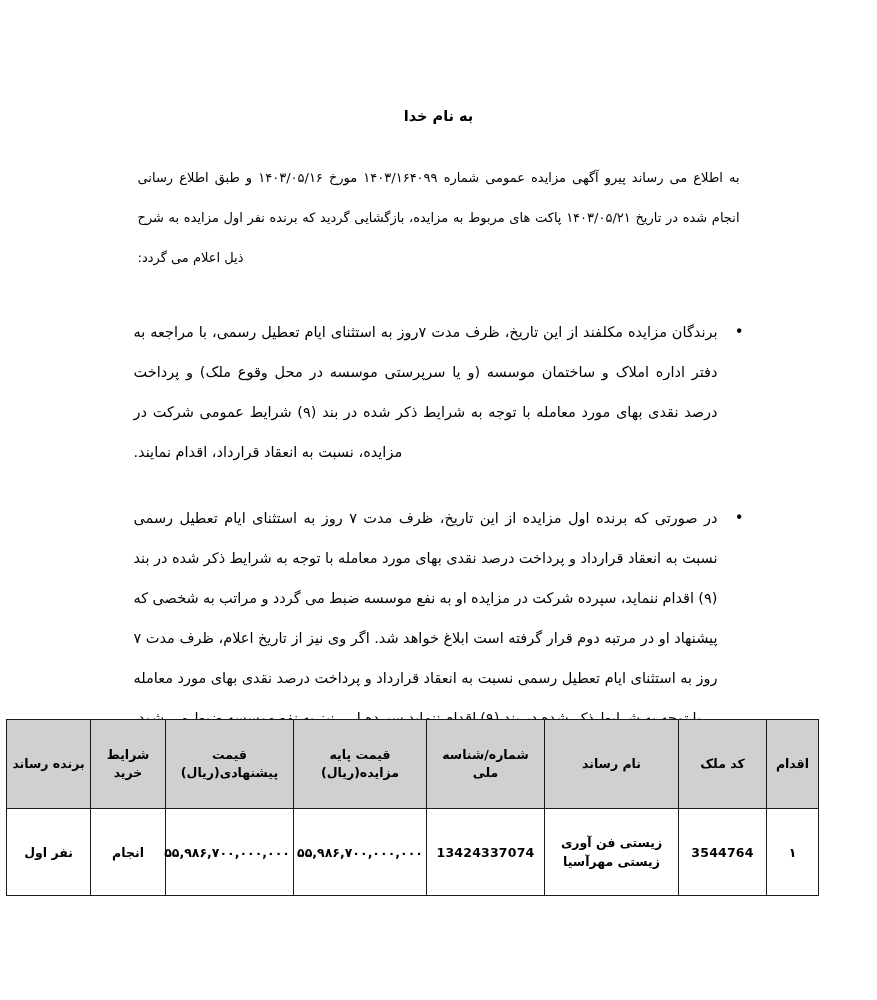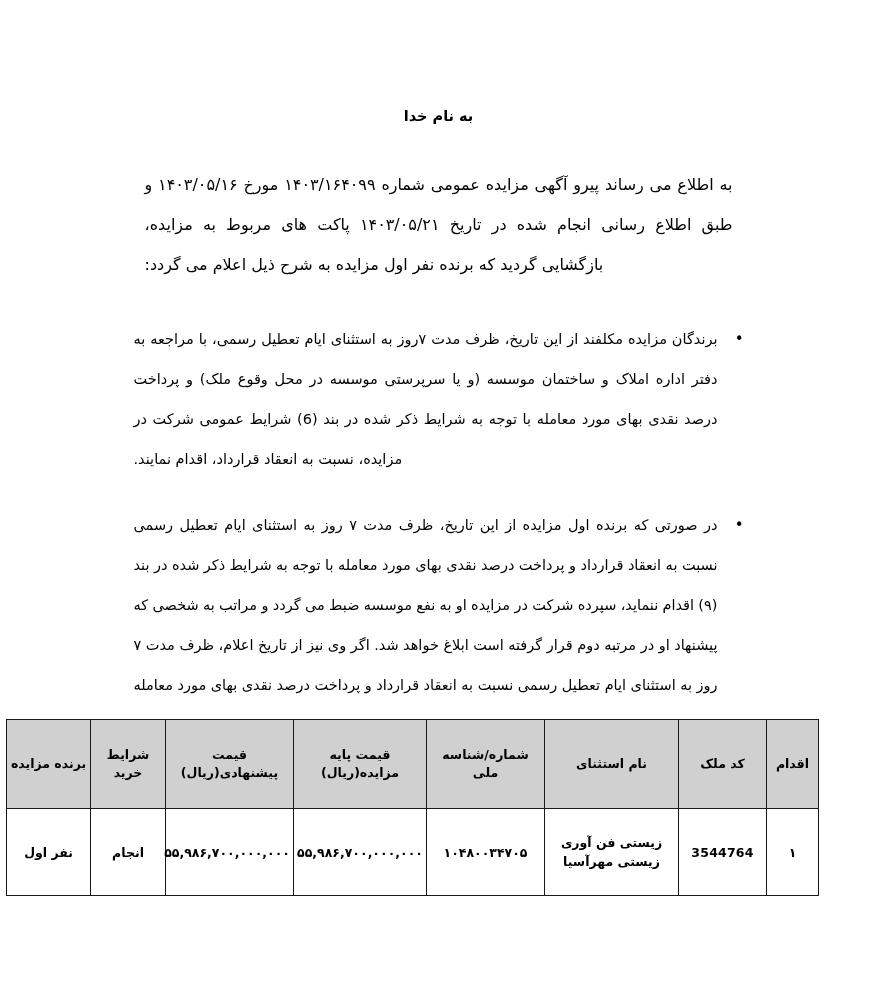--- a/index.html
+++ b/index.html
@@ -29,23 +29,23 @@
     font-size: 14.5px;
     font-weight: bold;
     letter-spacing: 0;
   }
   .body-block {
     margin: 0 auto;
     width: 610px;
     padding-right: 0;
   }
   .intro {
-    margin: 11px;
+    margin: 4px;
     padding-top: 30px;
-    font-size: 16px;
+    font-size: 13px;
     line-height: 40px;
     text-align: justify;
     text-align-last: left;
     direction: rtl;
   }
   .bullets {
     list-style: none;
     margin: 0;
     padding: 0;
   }
@@ -122,21 +122,21 @@
 
   <h1 class="doc-title">به نام خدا</h1>
 
   <div class="body-block">
 
     <p class="intro">به اطلاع می رساند پیرو آگهی مزایده عمومی شماره ۱۴۰۳/۱۶۴۰۹۹ مورخ ۱۴۰۳/۰۵/۱۶ و طبق اطلاع رسانی انجام شده در تاریخ ۱۴۰۳/۰۵/۲۱ پاکت های مربوط به مزایده، بازگشایی گردید که برنده نفر اول مزایده به شرح ذیل اعلام می گردد:</p>
 
     <ul class="bullets">
       <li class="bullet">
         <span class="bullet-marker">•</span>
-        <span class="bullet-text">برندگان مزایده مکلفند از این تاریخ، ظرف مدت ۷روز به استثنای ایام تعطیل رسمی، با مراجعه به دفتر اداره املاک و ساختمان موسسه (و یا سرپرستی موسسه در محل وقوع ملک) و پرداخت درصد نقدی بهای مورد معامله با توجه به شرایط ذکر شده در بند (6) شرایط عمومی شرکت در مزایده، نسبت به انعقاد قرارداد، اقدام نمایند.</span>
+        <span class="bullet-text">برندگان مزایده مکلفند از این تاریخ، ظرف مدت ۷روز به استثنای ایام تعطیل رسمی، با مراجعه به دفتر اداره املاک و ساختمان موسسه (و یا سرپرستی موسسه در محل وقوع ملک) و پرداخت درصد نقدی بهای مورد معامله با توجه به شرایط ذکر شده در بند (۹) شرایط عمومی شرکت در مزایده، نسبت به انعقاد قرارداد، اقدام نمایند.</span>
       </li>
       <li class="bullet tight">
         <span class="bullet-marker">•</span>
         <span class="bullet-text">در صورتی که برنده اول مزایده از این تاریخ،  ظرف مدت ۷ روز به استثنای ایام تعطیل رسمی نسبت به انعقاد قرارداد و پرداخت درصد نقدی بهای مورد معامله با توجه به شرایط ذکر شده در بند (۹) اقدام ننماید، سپرده شرکت در مزایده او به نفع موسسه ضبط می گردد و مراتب به شخصی که پیشنهاد او در مرتبه دوم قرار گرفته است ابلاغ خواهد شد. اگر وی نیز از تاریخ اعلام، ظرف مدت ۷ روز به استثنای ایام تعطیل رسمی نسبت به انعقاد قرارداد و پرداخت درصد نقدی بهای مورد معامله با توجه به شرایط ذکر شده در بند (۹) اقدام ننماید سپرده او و نیز به نفع موسسه ضبط می شود.</span>
       </li>
     </ul>
 
   </div>
 
   <div class="table-wrap">
@@ -148,34 +148,34 @@
         <col class="col-nationid">
         <col class="col-baseprice">
         <col class="col-offer">
         <col class="col-terms">
         <col class="col-winner">
       </colgroup>
       <thead>
         <tr>
           <th>اقدام</th>
           <th>کد ملک</th>
-          <th>نام استثنای</th>
+          <th>نام رساند</th>
           <th>شماره/شناسه ملی</th>
           <th>قیمت پایه مزایده(ریال)</th>
           <th>قیمت پیشنهادی(ریال)</th>
           <th>شرایط خرید</th>
-          <th>برنده مزایده</th>
+          <th>برنده رساند</th>
         </tr>
       </thead>
       <tbody>
         <tr>
           <td>۱</td>
           <td class="num">3544764</td>
           <td>زیستی فن آوری زیستی مهرآسیا</td>
-          <td class="num">۱۰۴۸۰۰۳۴۷۰۵</td>
+          <td class="num">13424337074</td>
           <td class="num">۵۵,۹۸۶,۷۰۰,۰۰۰,۰۰۰</td>
           <td class="num">۵۵,۹۸۶,۷۰۰,۰۰۰,۰۰۰</td>
           <td>انجام</td>
           <td>نفر اول</td>
         </tr>
       </tbody>
     </table>
   </div>
 
 </div>

